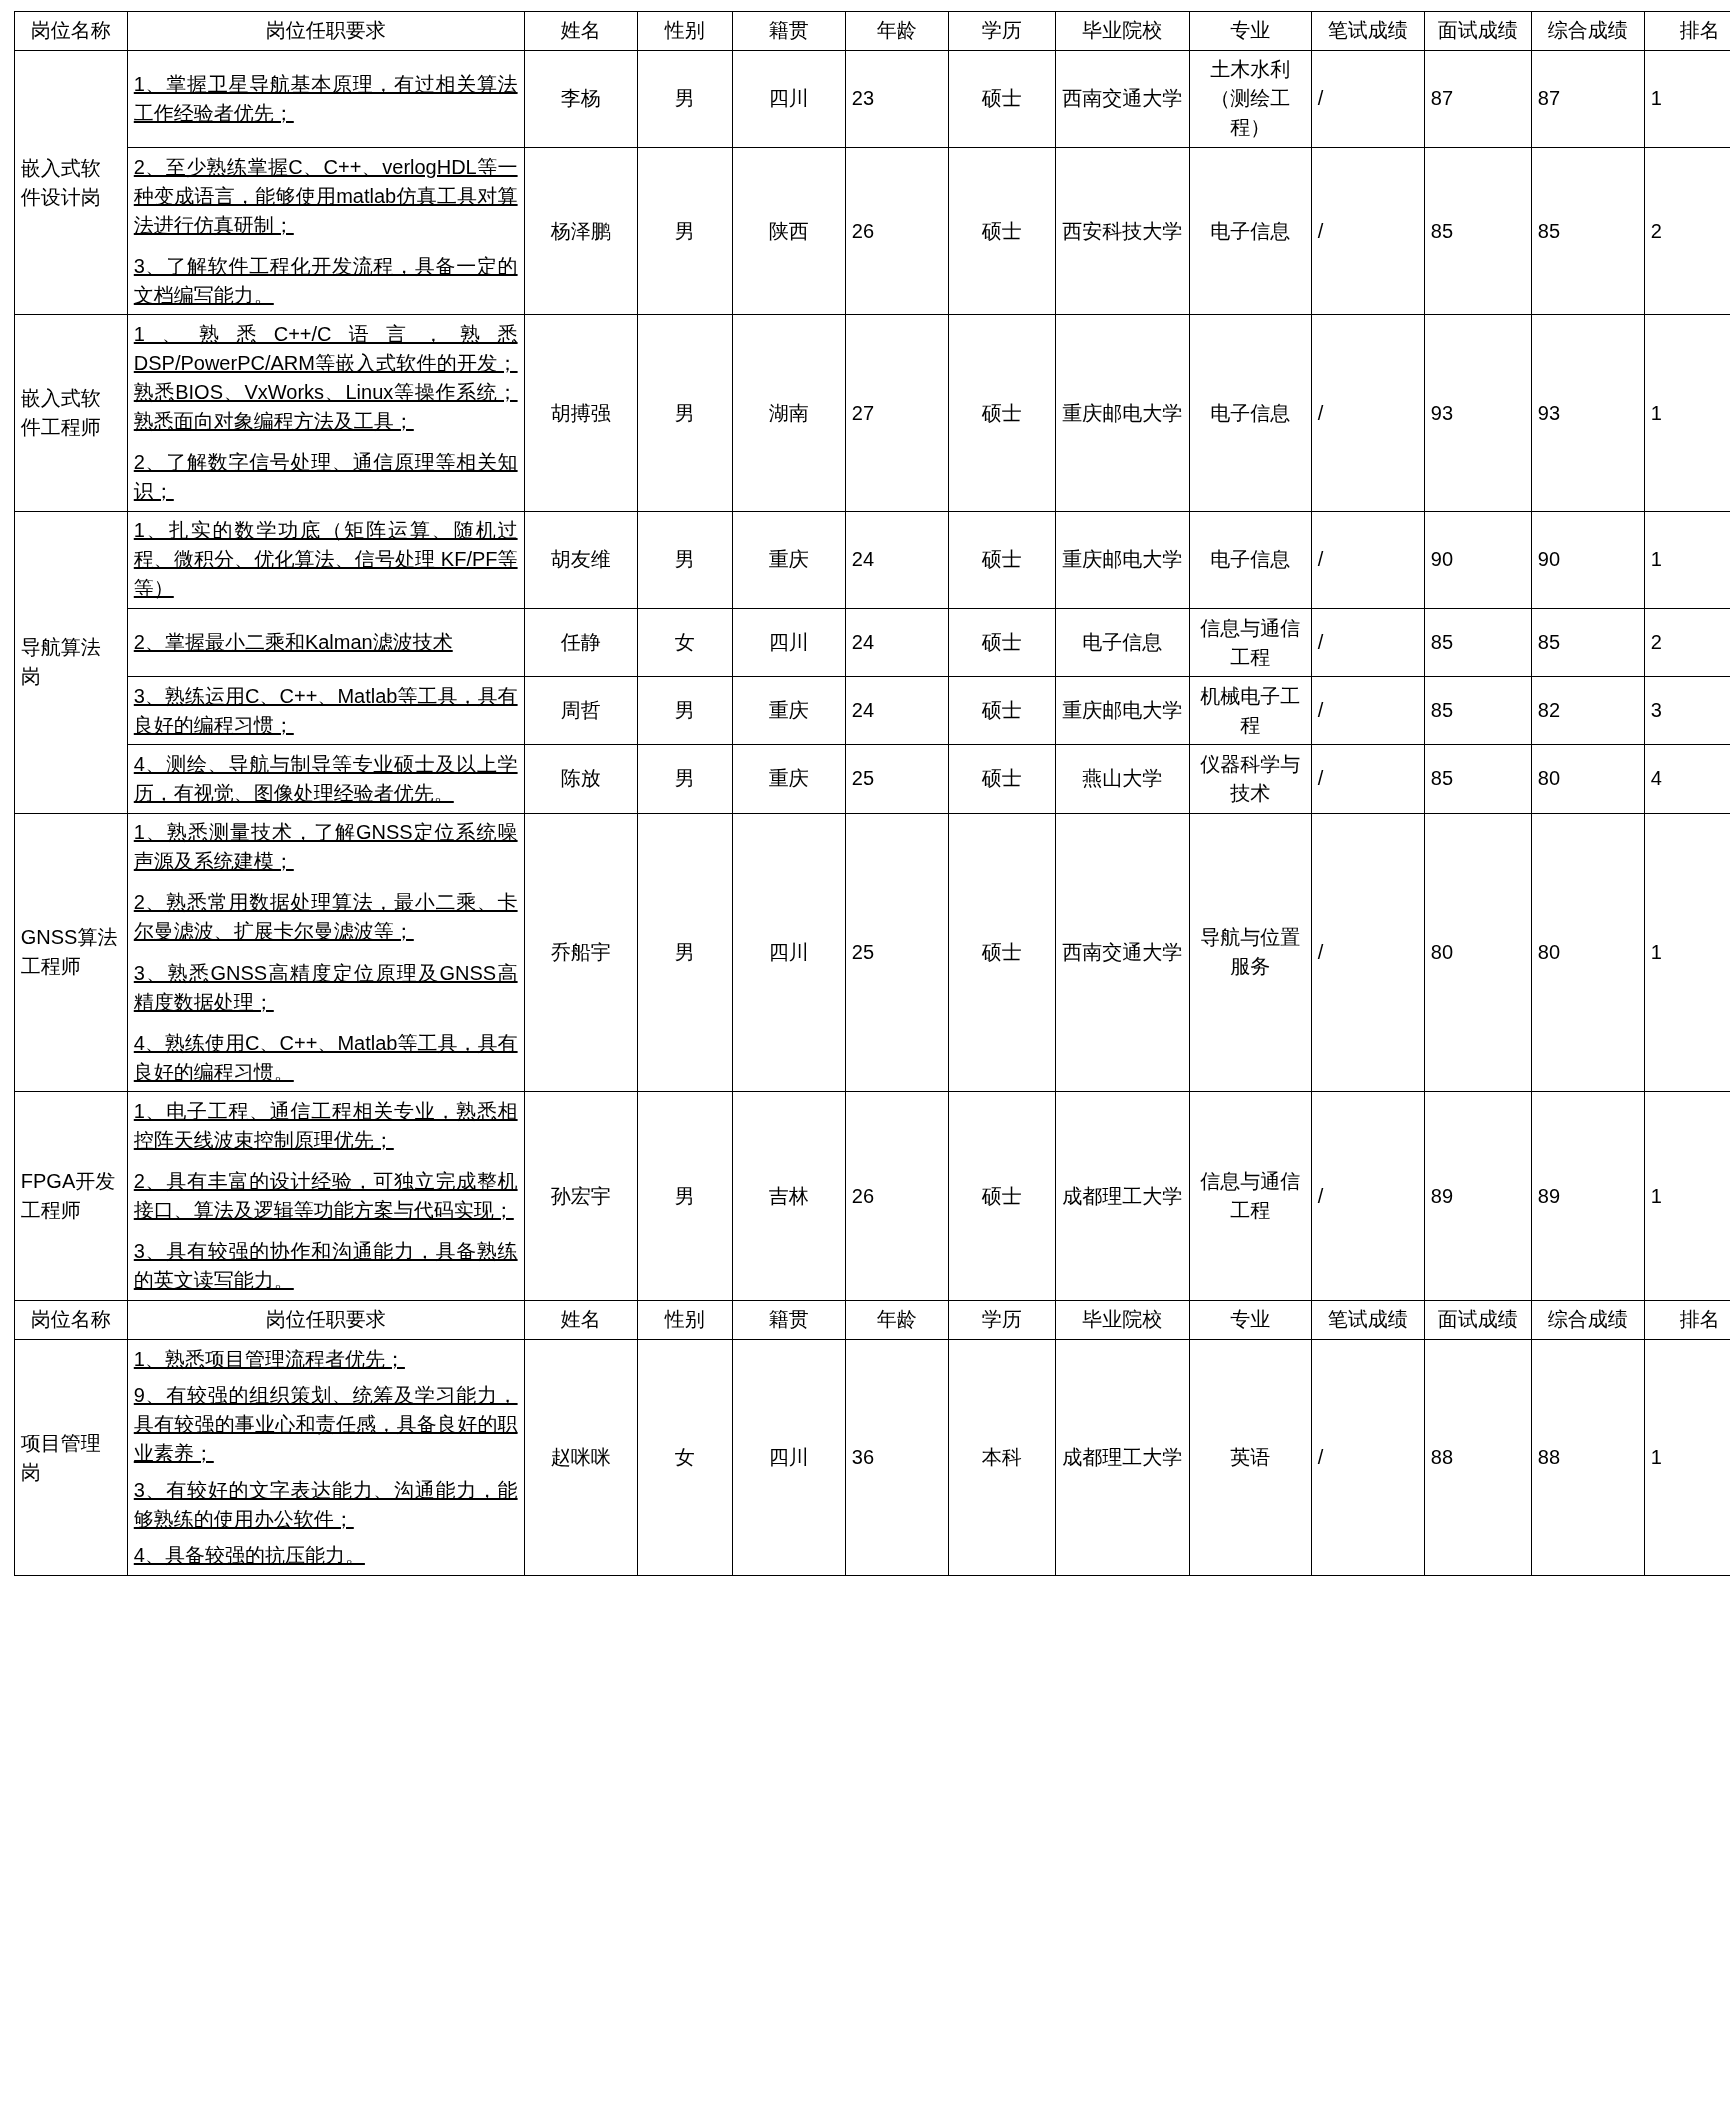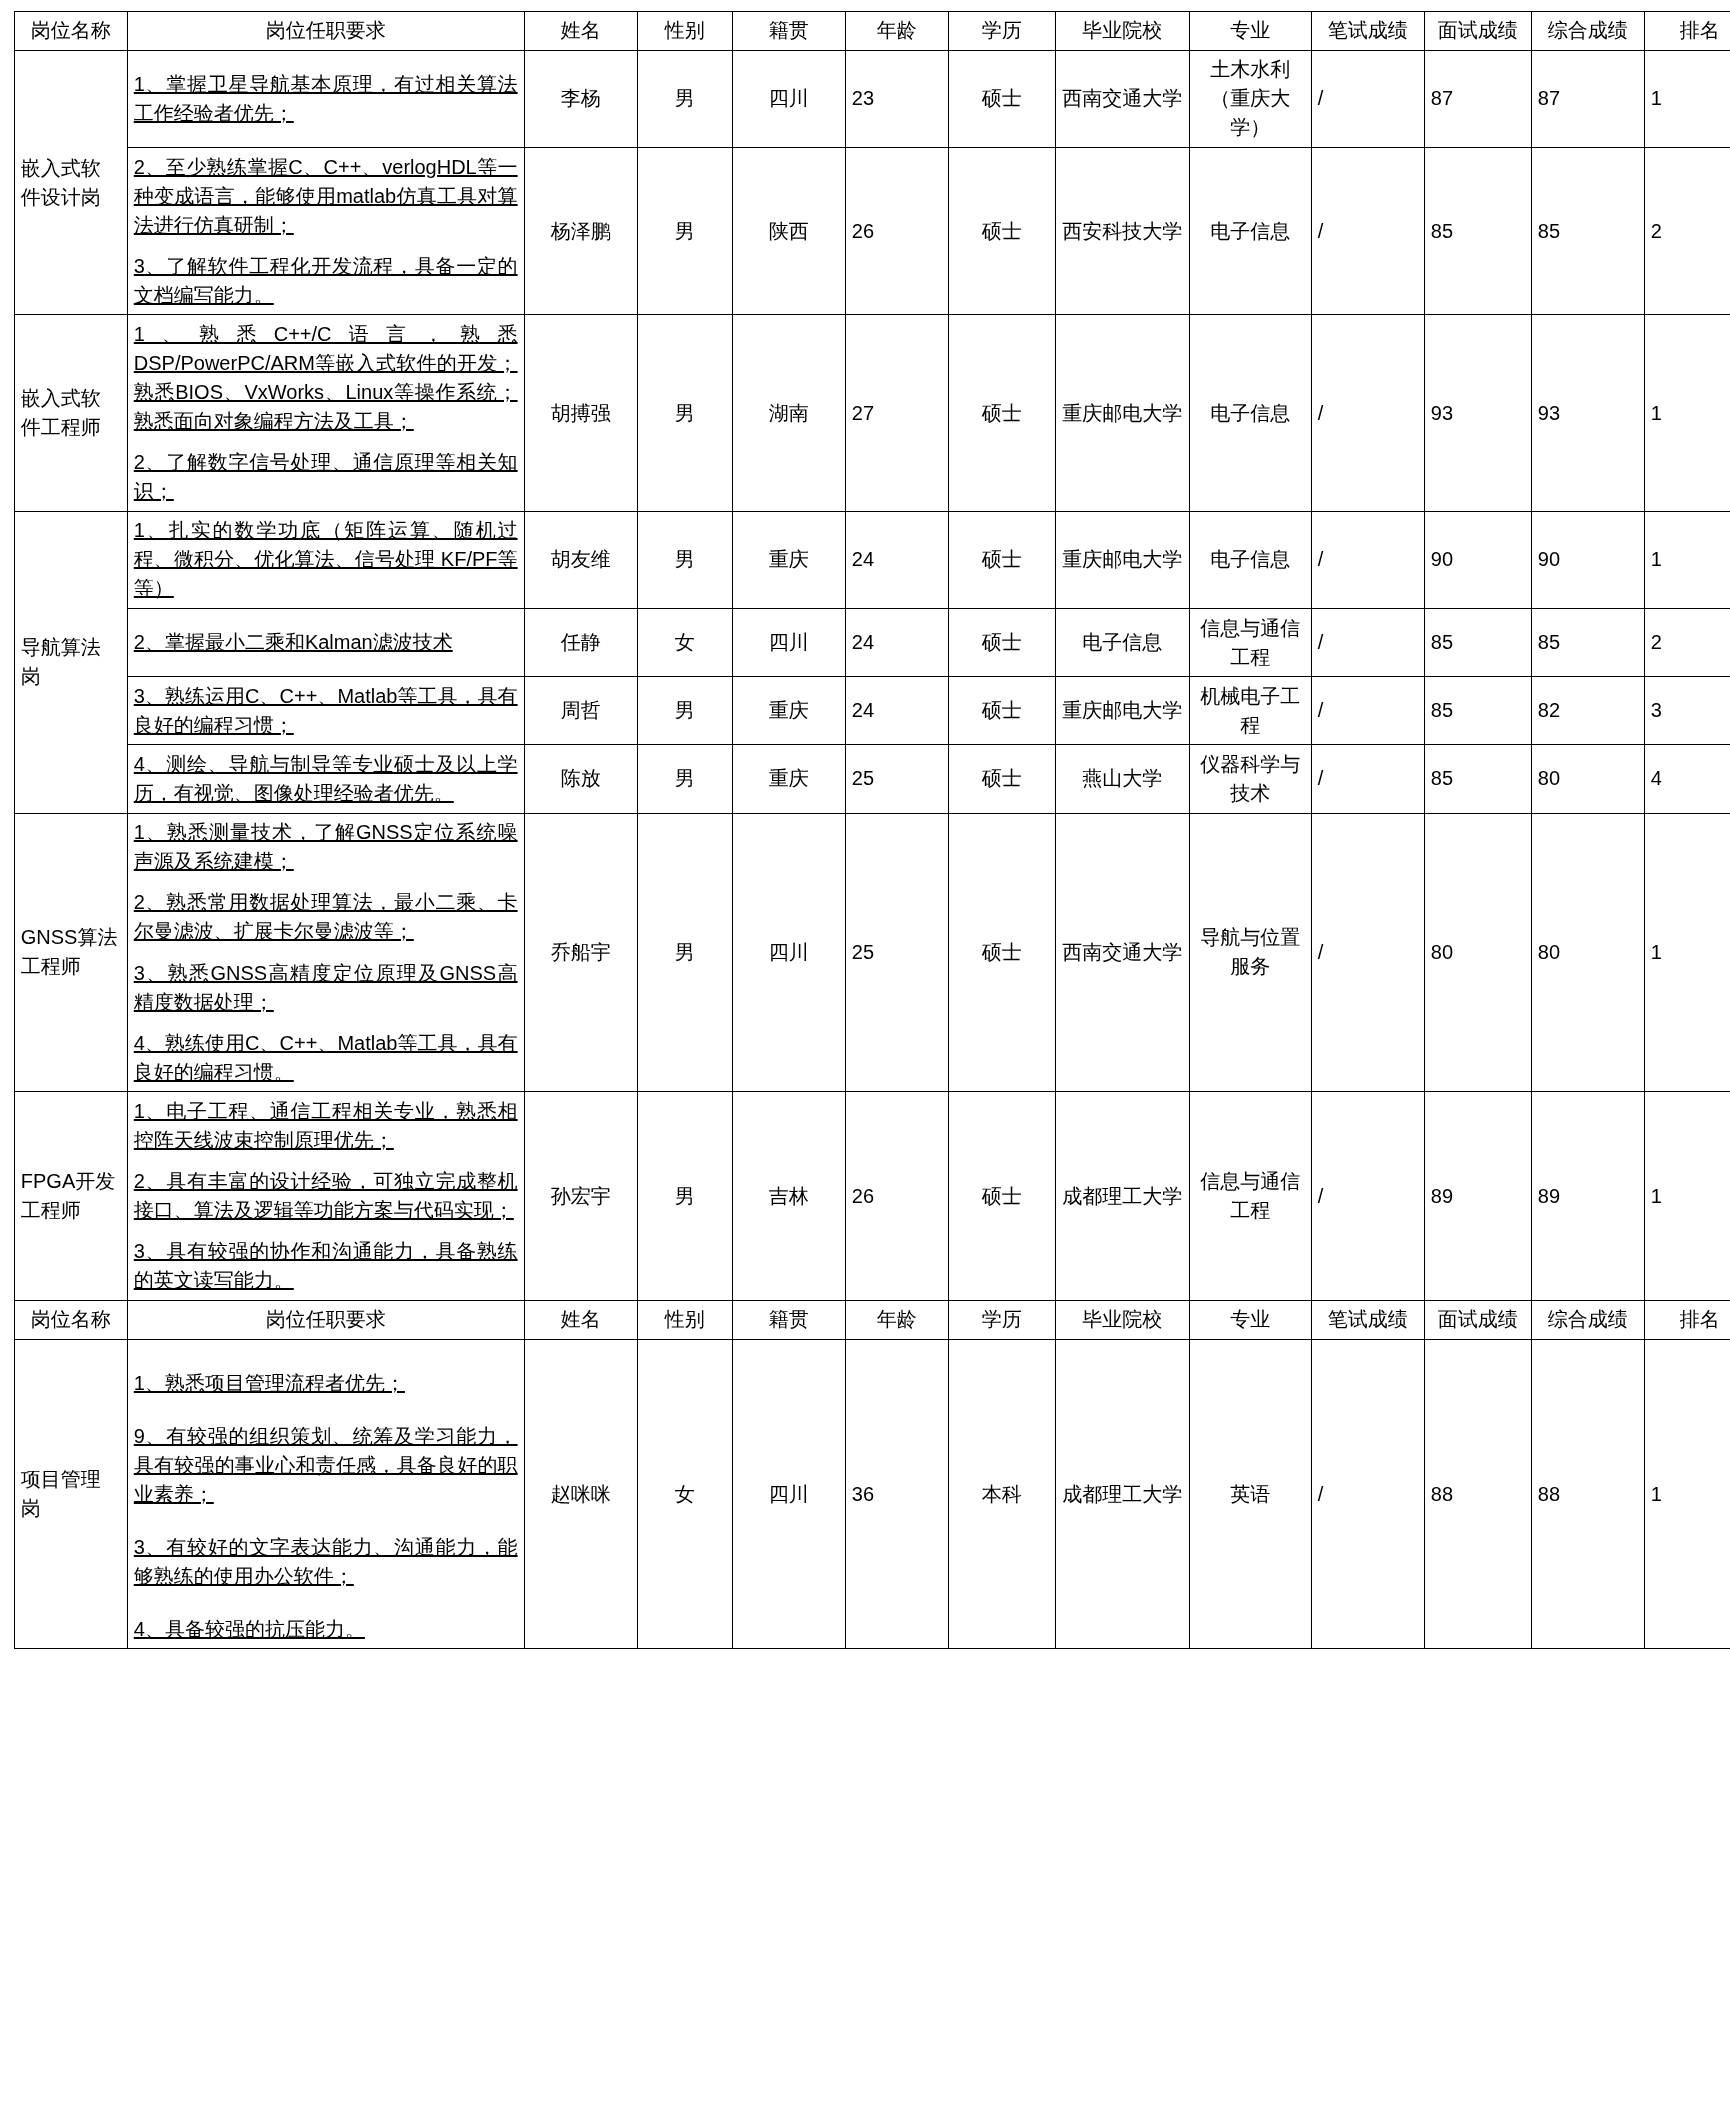--- a/index.html
+++ b/index.html
@@ -63,21 +63,21 @@
     font-size: 19px;
     line-height: 1.55;
   }
   .req-cell p {
     margin: 0 0 12.2px 0;
     text-align: justify;
     text-justify: inter-ideograph;
     text-decoration: underline;
   }
   .req-cell p:last-child { margin-bottom: 0; }
-  .req-tight p { margin-bottom: 7.6px; margin-top: 24px; }
+  .req-tight p { margin-bottom: 7.6px; }
   .num { text-align: left; font-size: 20.6px; }
   .small-ctr { text-align: center; font-size: 20px; line-height: 1.4; }
 </style>
 </head>
 <body>
 
 <div class="page">
   <table class="recruit">
     <colgroup>
       <col class="c-post">
@@ -114,21 +114,21 @@
           <td class="post-cell" rowspan="2">嵌入式软件设计岗</td>
           <td class="req-cell">
             <p>1、掌握卫星导航基本原理，有过相关算法工作经验者优先；</p>
           </td>
           <td class="small-ctr">李杨</td>
           <td class="small-ctr">男</td>
           <td class="small-ctr">四川</td>
           <td class="num">23</td>
           <td class="small-ctr">硕士</td>
           <td class="small-ctr">西南交通大学</td>
-          <td class="small-ctr">土木水利（重庆大学）</td>
+          <td class="small-ctr">土木水利（测绘工程）</td>
           <td class="num">/</td>
           <td class="num">87</td>
           <td class="num">87</td>
           <td class="num">1</td>
         </tr>
         <tr>
           <td class="req-cell">
             <p>2、至少熟练掌握C、C++、verlogHDL等一种变成语言，能够使用matlab仿真工具对算法进行仿真研制；</p>
             <p>3、了解软件工程化开发流程，具备一定的文档编写能力。</p>
           </td>

